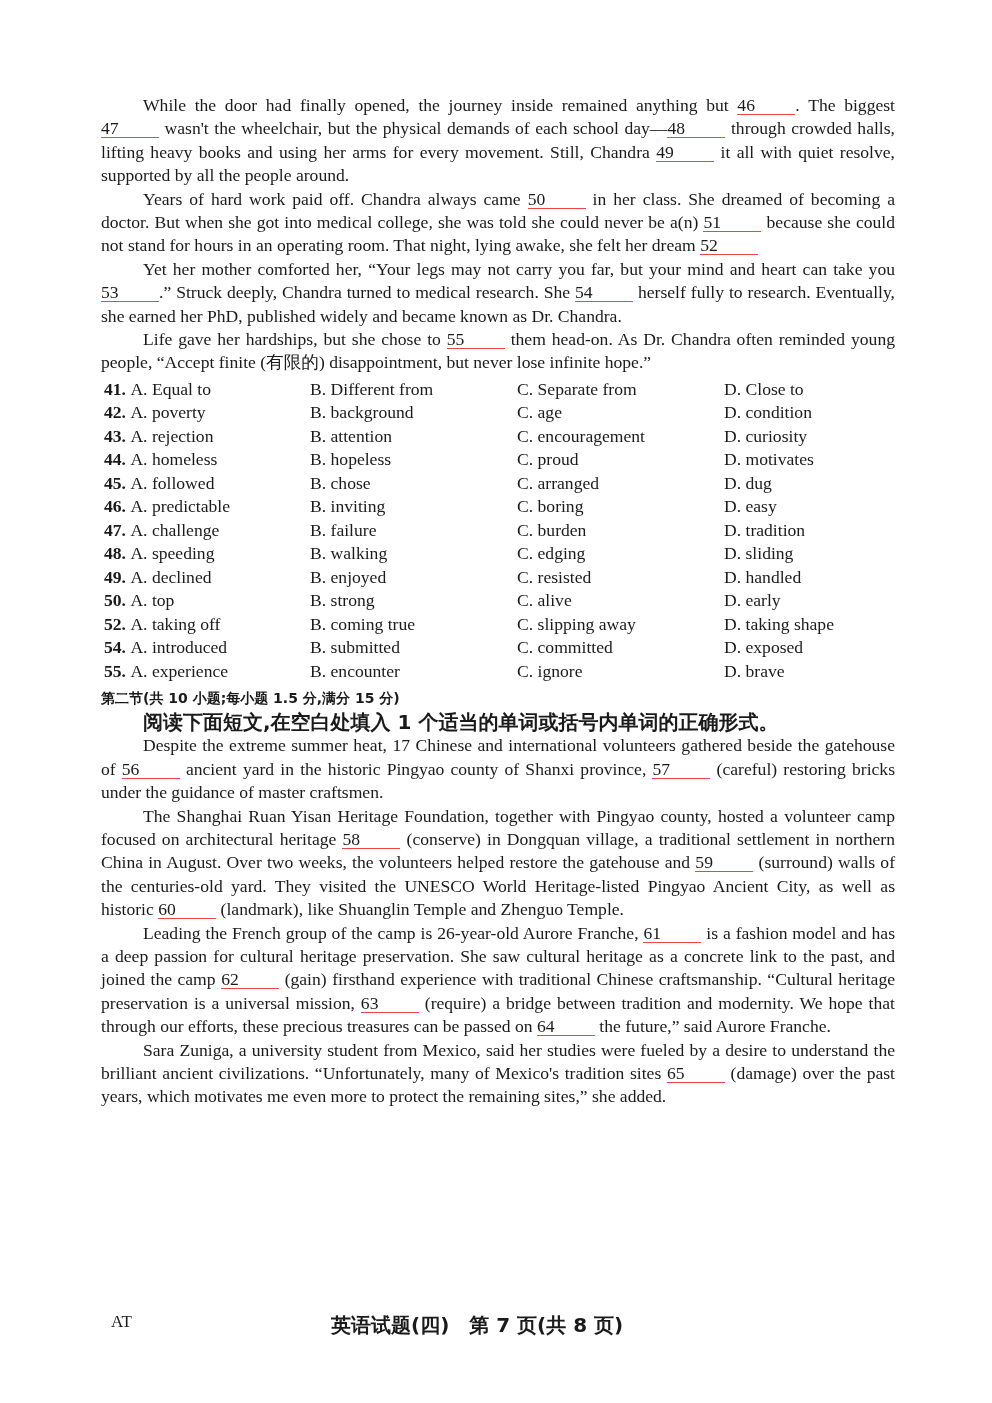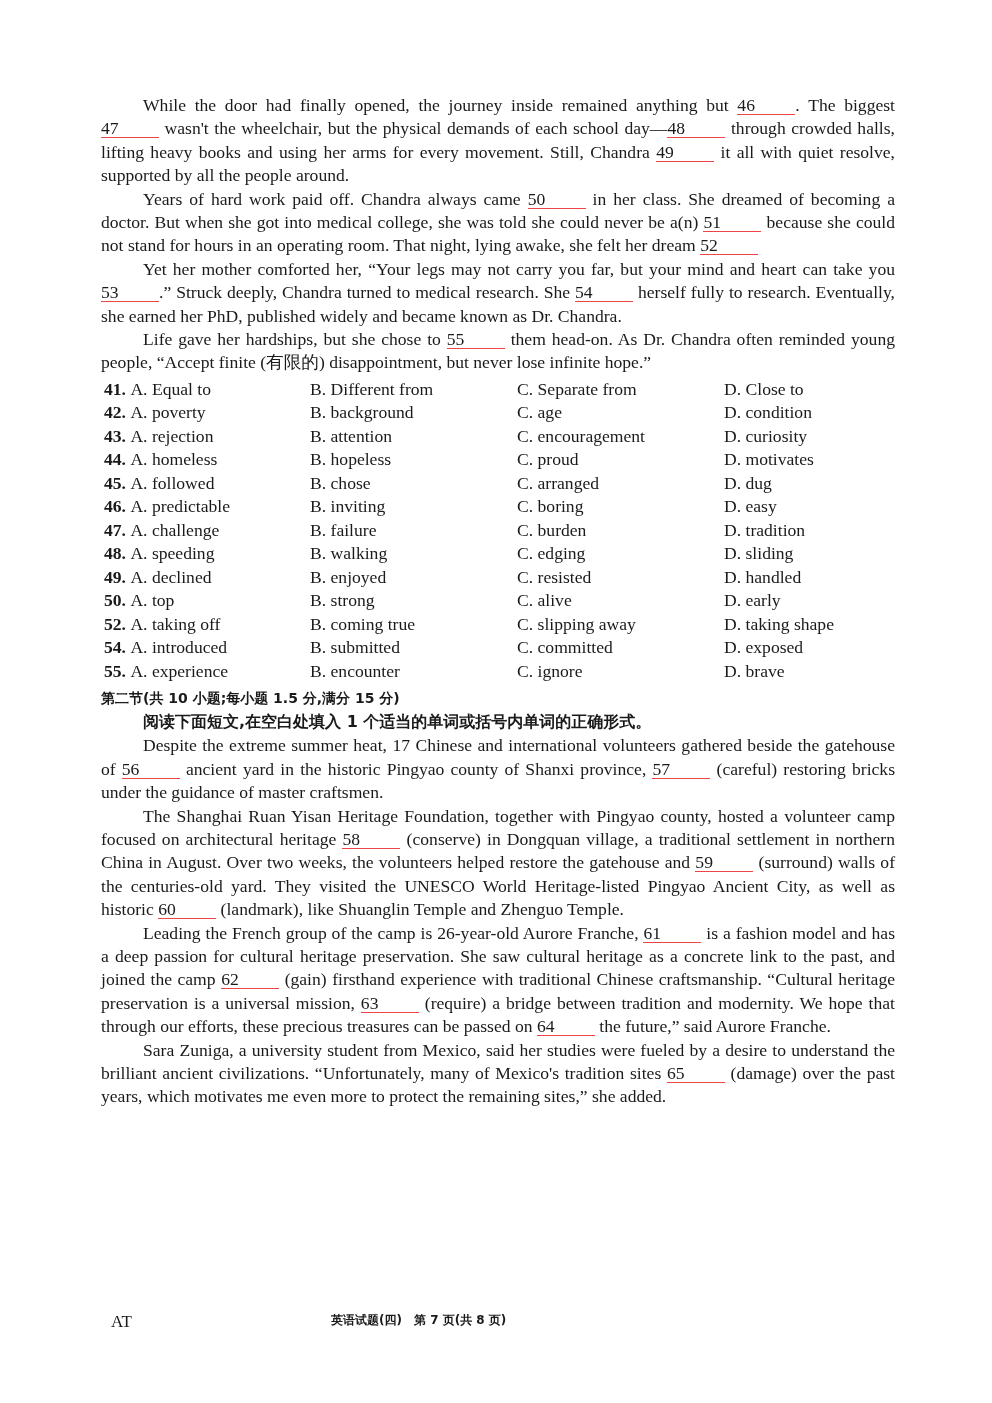--- a/index.html
+++ b/index.html
@@ -5,24 +5,24 @@
   html, body { margin: 0; padding: 0; background: #ffffff; }
   body { width: 992px; height: 1403px; position: relative; overflow: hidden; color: #1a1a1a; }
   .page { position: absolute; left: 101px; top: 94px; width: 794px; font-family: "Liberation Serif", "DejaVu Serif", serif; font-size: 17.6px; line-height: 23.4px; }
   .para { margin: 0; text-align: justify; text-align-last: left; }
   .para.indent { text-indent: 42px; }
   .blank { display: inline-block; min-width: 58px; border-bottom: 1px solid #ef4444; text-align: center; line-height: 18px; text-indent: 0; }
   .opts { margin: 3px; }
   .opt-row { display: grid; grid-template-columns: 206px 207px 207px 174px; height: 23.5px; line-height: 23.5px; }
   .opt-row .num { font-weight: bold; }
   .sec-title { font-family: "DejaVu Sans", sans-serif; font-weight: bold; font-size: 14px; line-height: 24px; margin: 0; }
-  .instr { font-family: "DejaVu Sans", sans-serif; font-weight: bold; font-size: 16px; line-height: 24px; margin: 0; text-indent: 42px; }
+  .instr { font-family: "DejaVu Sans", sans-serif; font-weight: bold; font-size: 20px; line-height: 24px; margin: 0; text-indent: 42px; }
   .footer { position: absolute; top: 1312px; left: 103px; width: 800px; height: 24px; font-family: "Liberation Serif", serif; font-size: 17px; }
   .footer .code { position: absolute; left: 8px; top: 0; }
-  .footer .pageinfo { position: absolute; left: 228px; top: 0; font-family: "DejaVu Sans", sans-serif; font-weight: bold; font-size: 12px; }
+  .footer .pageinfo { position: absolute; left: 228px; top: 0; font-family: "DejaVu Sans", sans-serif; font-weight: bold; font-size: 20px; }
 </style>
 </head>
 <body>
 
 <div class="page">
   <div>
     <p class="para indent"><span>While the door had finally opened, the journey inside remained anything but </span><span class="blank">46</span><span>. The biggest </span><span class="blank">47</span><span> wasn't the wheelchair, but the physical demands of each school day—</span><span class="blank">48</span><span> through crowded halls, lifting heavy books and using her arms for every movement. Still, Chandra </span><span class="blank">49</span><span> it all with quiet resolve, supported by all the people around.</span></p>
     <p class="para indent"><span>Years of hard work paid off. Chandra always came </span><span class="blank">50</span><span> in her class. She dreamed of becoming a doctor. But when she got into medical college, she was told she could never be a(n) </span><span class="blank">51</span><span> because she could not stand for hours in an operating room. That night, lying awake, she felt her dream </span><span class="blank">52</span><span></span></p>
     <p class="para indent"><span>Yet her mother comforted her, “Your legs may not carry you far, but your mind and heart can take you </span><span class="blank">53</span><span>.” Struck deeply, Chandra turned to medical research. She </span><span class="blank">54</span><span> herself fully to research. Eventually, she earned her PhD, published widely and became known as Dr. Chandra.</span></p>
     <p class="para indent"><span>Life gave her hardships, but she chose to </span><span class="blank">55</span><span> them head-on. As Dr. Chandra often reminded young people, “Accept finite (有限的) disappointment, but never lose infinite hope.”</span></p>

